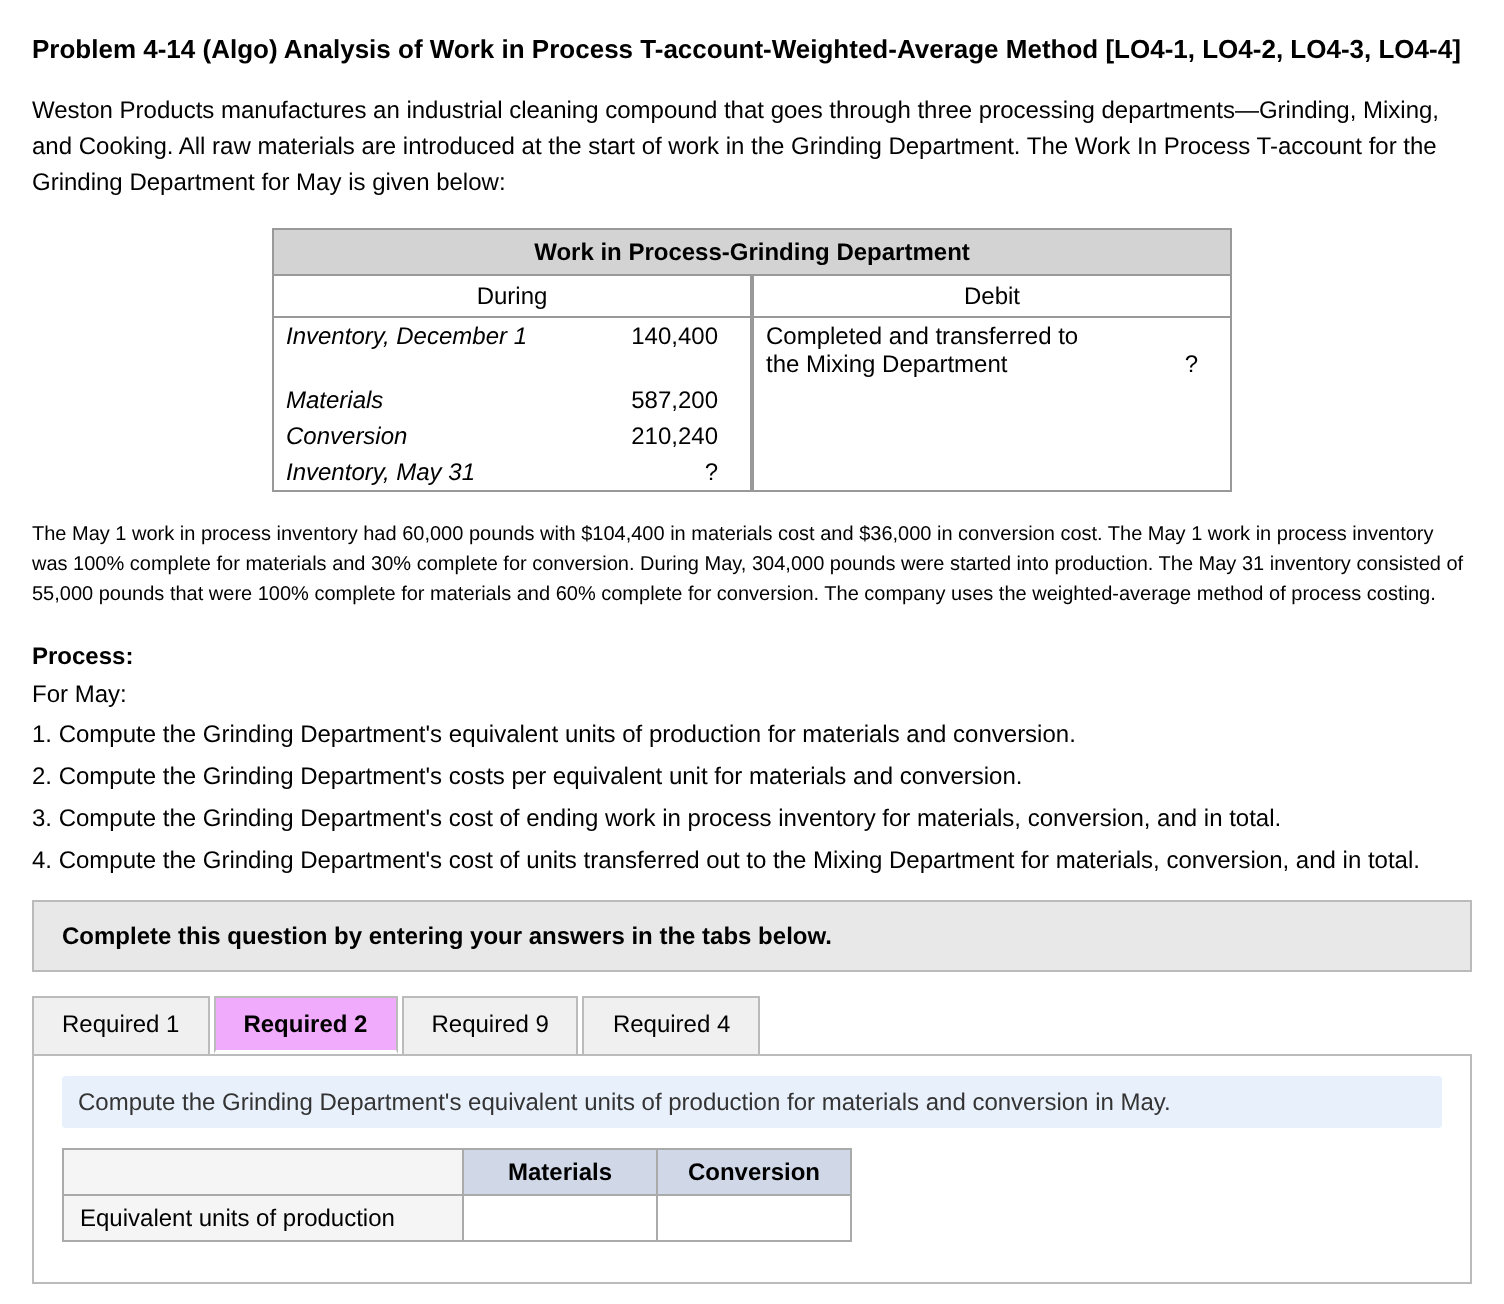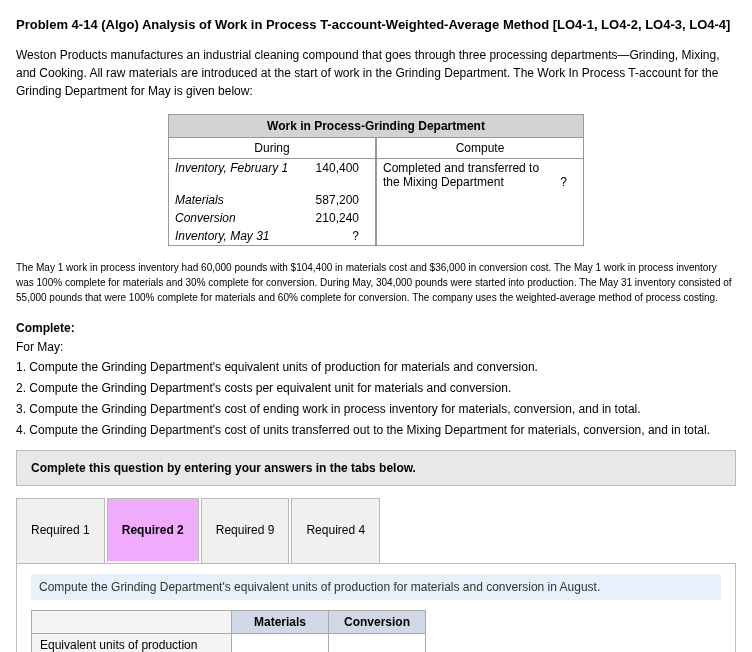--- a/index.html
+++ b/index.html
@@ -19,21 +19,21 @@
       line-height: 1.4;
     }
     .problem-description {
       font-size: 12px;
       margin-bottom: 14px;
       line-height: 1.5;
     }
     
     .t-account-container {
       margin: 12px auto 14px auto;
-      width: 416px;
+      width: 480px;
     }
     .t-account-title {
       text-align: center;
       font-weight: bold;
       font-size: 12px;
       background: #d3d3d3;
       padding: 4px;
       border: 1px solid #999;
       border-bottom: none;
     }
@@ -86,21 +86,21 @@
       font-weight: bold;
     }
 
     
     .tabs-row {
       display: flex;
       gap: 2px;
       margin-bottom: 0;
     }
     .tab {
-      padding: 24px 14px;
+      padding: 6px 14px;
       border: 1px solid #bbb;
       background: #f0f0f0;
       cursor: pointer;
       font-size: 12px;
       border-bottom: none;
     }
     .tab.active {
       background: #f0abfc;
       border-bottom: 2px solid #fff;
       font-weight: bold;
@@ -159,27 +159,27 @@
 <div class="problem-title">Problem 4-14 (Algo) Analysis of Work in Process T-account-Weighted-Average Method [LO4-1, LO4-2, LO4-3, LO4-4]</div>
 
 <p class="problem-description">Weston Products manufactures an industrial cleaning compound that goes through three processing departments—Grinding, Mixing, and Cooking. All raw materials are introduced at the start of work in the Grinding Department. The Work In Process T-account for the Grinding Department for May is given below:</p>
 
 <div class="t-account-container">
   <div class="t-account-title">Work in Process-Grinding Department</div>
   <table class="t-account-table">
     <thead>
       <tr>
         <th class="debit-header">During</th>
-        <th>Compute</th>
+        <th>Debit</th>
       </tr>
     </thead>
     <tbody>
       <tr>
         <td class="debit-col">
-          <span style="font-style:italic;">Inventory, February 1</span>
+          <span style="font-style:italic;">Inventory, December 1</span>
           <span style="float:right; padding-right:10px;">140,400</span>
         </td>
         <td class="credit-col">
           <span>Completed and transferred to<br>the Mixing Department</span>
           <span style="float:right; padding-right:10px;">?</span>
         </td>
       </tr>
       <tr>
         <td class="debit-col">
           <span style="font-style:italic;">Materials</span>
@@ -201,41 +201,41 @@
         </td>
         <td class="credit-col"></td>
       </tr>
     </tbody>
   </table>
 </div>
 
 <p class="analysis-text">The May 1 work in process inventory had 60,000 pounds with $104,400 in materials cost and $36,000 in conversion cost. The May 1 work in process inventory was 100% complete for materials and 30% complete for conversion. During May, 304,000 pounds were started into production. The May 31 inventory consisted of 55,000 pounds that were 100% complete for materials and 60% complete for conversion. The company uses the weighted-average method of process costing.</p>
 
 <div class="required-section">
-  <span class="required-title">Complete:</span><br>
+  <span class="required-title">Process:</span><br>
   <span>For May:</span>
   <ol style="list-style:none; margin-left:0;">
     <li>1. Compute the Grinding Department's equivalent units of production for materials and conversion.</li>
     <li>2. Compute the Grinding Department's costs per equivalent unit for materials and conversion.</li>
     <li>3. Compute the Grinding Department's cost of ending work in process inventory for materials, conversion, and in total.</li>
     <li>4. Compute the Grinding Department's cost of units transferred out to the Mixing Department for materials, conversion, and in total.</li>
   </ol>
 </div>
 
 <div class="complete-box">Complete this question by entering your answers in the tabs below.</div>
 
 <div class="tabs-row">
   <div class="tab">Required 1</div>
   <div class="tab active">Required 2</div>
   <div class="tab">Required 9</div>
   <div class="tab">Required 4</div>
 </div>
 
 <div class="tab-content">
-  <div class="tab-content-description">Compute the Grinding Department's equivalent units of production for materials and conversion in August.</div>
+  <div class="tab-content-description">Compute the Grinding Department's equivalent units of production for materials and conversion in May.</div>
 
   <table class="input-table">
     <thead>
       <tr>
         <th style="background:#f5f5f5; border:1px solid #aaa;"></th>
         <th>Materials</th>
         <th>Conversion</th>
       </tr>
     </thead>
     <tbody>

